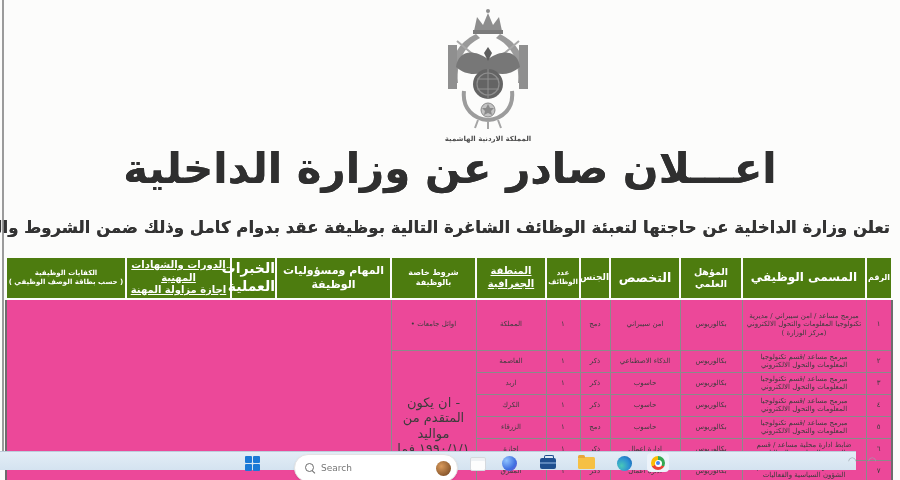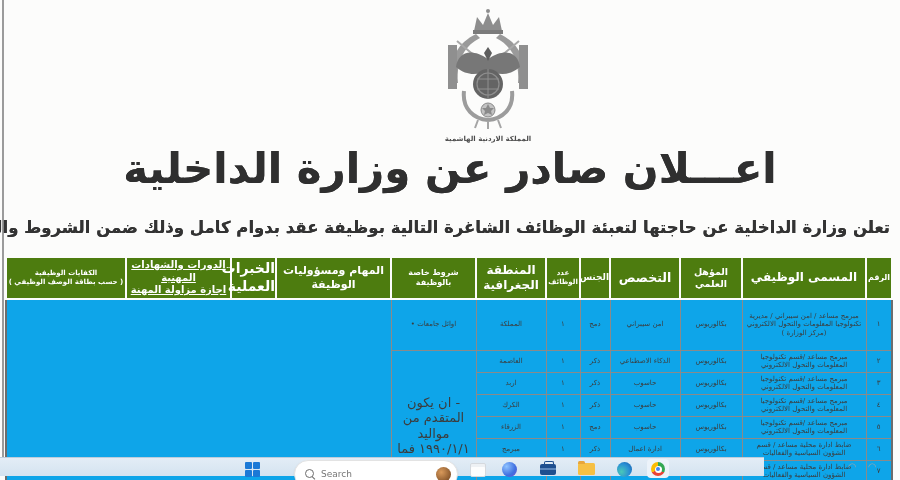--- a/index.html
+++ b/index.html
@@ -31,42 +31,42 @@
     border-collapse:collapse;table-layout:fixed;width:886px;
     border:2px solid #6d6d6d;background:#fbfbfa;
   }
   th{
     background:#4d7c0f;color:#fff;font-weight:bold;
     border:2.5px solid #fcfcfb;white-space:pre-line;
     vertical-align:middle;text-align:center;padding:1px 0;line-height:1.25;
   }
   td{
     border:1px solid #8a8a8a;color:#3c3c3c;font-size:7px;line-height:1.18;
-    text-align:center;vertical-align:middle;padding:1px 2px;background:#0ea5e9;
+    text-align:center;vertical-align:middle;padding:1px 2px;background:#ec4899;
   }
   tr.r1 td{height:48px;}
   tr.rn td{height:19px;}
   td.empty-col{border-left:none;border-right:none;}
   td.special-first{direction:ltr;font-size:7px;}
   td.special-rest{vertical-align:bottom;padding-bottom:10px;font-size:13px;}
   .h-num{font-size:8px;}
   .h-title{font-size:12px;}
   .h-qual{font-size:9.5px;}
   .h-spec{font-size:12.5px;text-align:center;}
   .h-gender{font-size:9px;}
   .h-count{font-size:7px;text-align:center;}
-  .h-region{font-size:12px;}
+  .h-region{font-size:10px;text-decoration:underline;}
   .h-cond{font-size:8px;}
   .h-tasks{font-size:11px;}
   .h-exp{font-size:14px;}
   .h-courses{font-size:10px;text-decoration:underline;}
   .h-comp{font-size:7px;}
   
   .taskbar{
-    position:absolute;left:0;bottom:4px;width:764px;height:18px;
+    position:absolute;left:0;bottom:10px;width:856px;height:18px;
     background:linear-gradient(#e3edf6,#d4e3f0);border-top:1px solid rgba(120,140,160,.25);
   }
   .tb-item{position:absolute;}
   .start-logo{left:245px;top:4px;width:15px;height:15px;display:grid;
     grid-template-columns:7px 7px;grid-template-rows:7px 7px;gap:1px;}
   .start-logo span{background:#1b79d6;border-radius:1px;}
   .search-pill{
     left:294px;top:2px;width:162px;height:26px;background:#fff;border:1px solid #e3e3e3;
     border-radius:14px;display:flex;align-items:center;box-shadow:0 1px 2px rgba(0,0,0,.08);
   }
@@ -224,21 +224,21 @@
         <td>١</td>
         <td>الزرقاء</td>
       </tr>
       <tr class="rn">
         <td>٦</td>
         <td>ضابط ادارة محلية مساعد / قسم الشؤون السياسية والفعاليات</td>
         <td>بكالوريوس</td>
         <td>ادارة اعمال</td>
         <td>ذكر</td>
         <td>١</td>
-        <td>مبرمج</td>
+        <td>اجازة</td>
       </tr>
       <tr class="rn">
         <td>٧</td>
         <td>ضابط ادارة محلية مساعد / قسم الشؤون السياسية والفعاليات</td>
         <td>بكالوريوس</td>
         <td>ادارة اعمال</td>
         <td>ذكر</td>
         <td>١</td>
         <td>المفرق</td>
       </tr>

